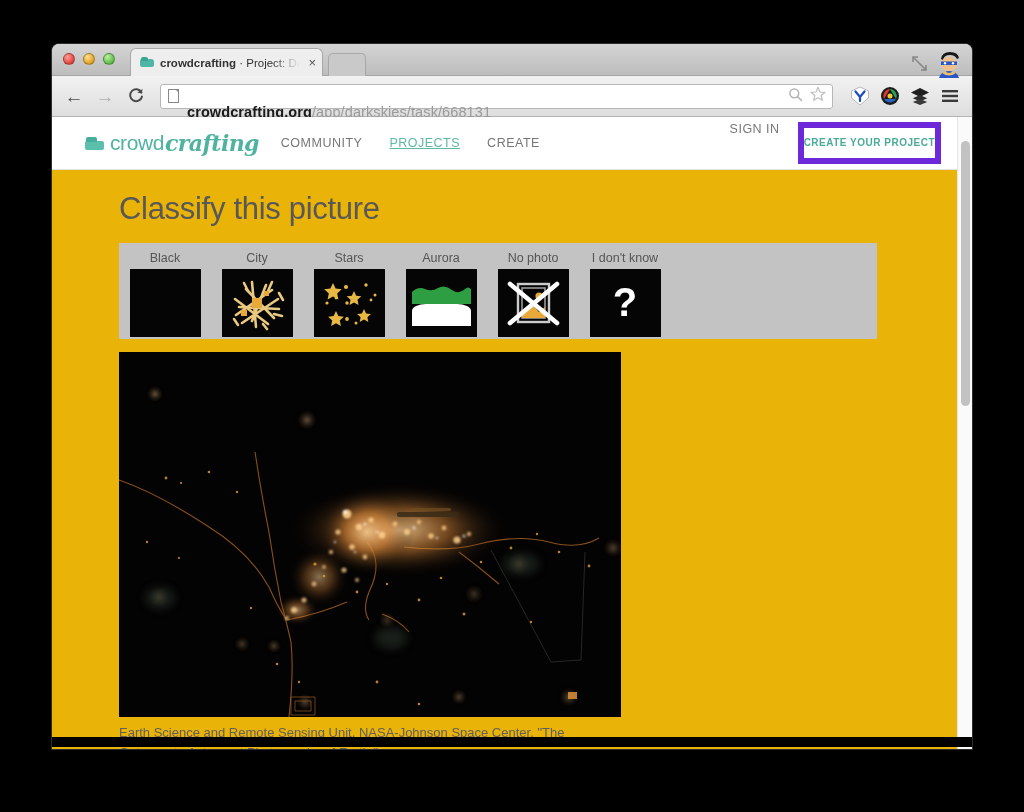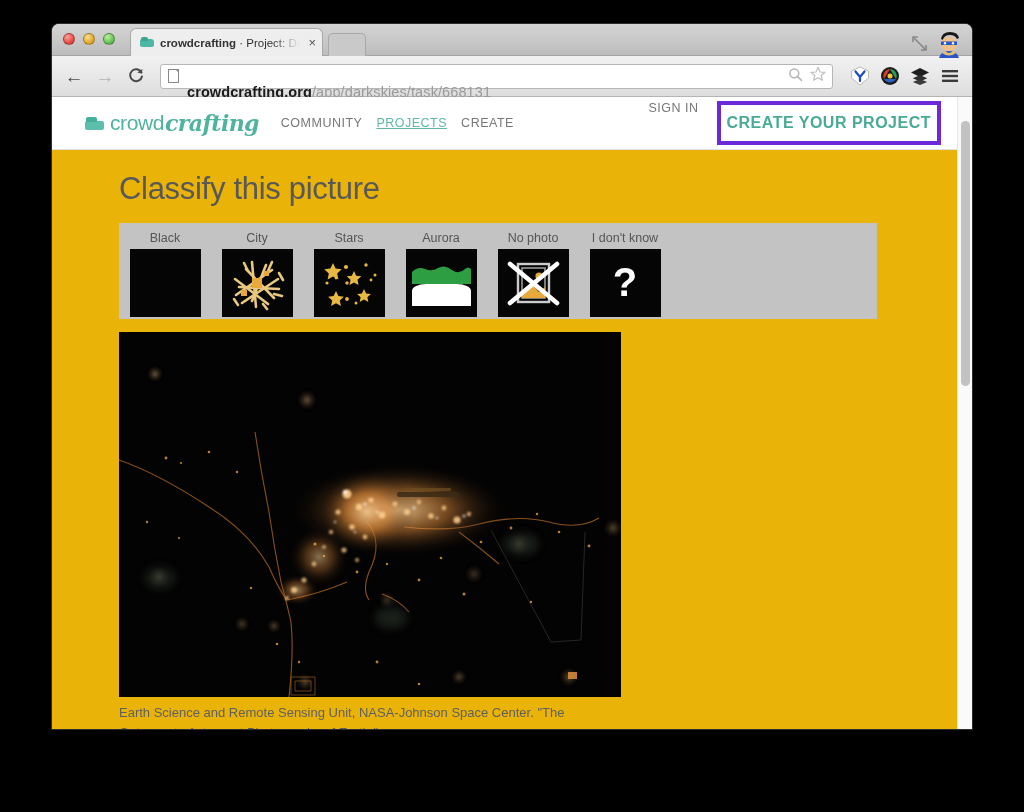--- a/index.html
+++ b/index.html
@@ -10,21 +10,21 @@
     background: #000000;
     font-family: "Liberation Sans", sans-serif;
     overflow: hidden;
     position: relative;
   }
 
   
   .browser-window {
     position: absolute;
     left: 52px;
-    top: 24px;
+    top: 44px;
     width: 920px;
     height: 705px;
     border-radius: 7px 7px 0 0;
     background: #e8e8e8;
     overflow: hidden;
     box-shadow: 0 0 0 1px rgba(255,255,255,0.18);
   }
 
   
   .tab-bar {
@@ -261,21 +261,21 @@
     color: #4fb3a0;
     font-family: "DejaVu Serif", serif;
     font-style: italic;
     font-weight: bold;
     letter-spacing: -0.6px;
     margin-left: 1px;
   }
   .nav-links {
     display: flex;
     align-items: center;
-    gap: 14px;
+    gap: 27px;
   }
   .nav-link {
     font-size: 12.5px;
     color: #777777;
     letter-spacing: 0.5px;
     text-decoration: none;
   }
   .nav-link.active {
     color: #5fb8a6;
     text-decoration: underline;
@@ -285,26 +285,26 @@
     display: flex;
     align-items: flex-start;
     gap: 18px;
   }
   .signin {
     font-size: 12.5px;
     color: #777777;
     letter-spacing: 0.5px;
   }
   .create-btn {
-    border: 4px solid #6d28d9;
+    border: 6px solid #6d28d9;
     color: #49ab96;
-    font-size: 16px;
+    font-size: 10px;
     font-weight: bold;
     letter-spacing: 0.5px;
-    padding: 10px 6px;
+    padding: 10px 0;
     background: #fff;
     line-height: 1;
   }
 
   .content {
     padding: 21px 0 0 67px;
     position: relative;
   }
   .page-title {
     font-size: 31px;

